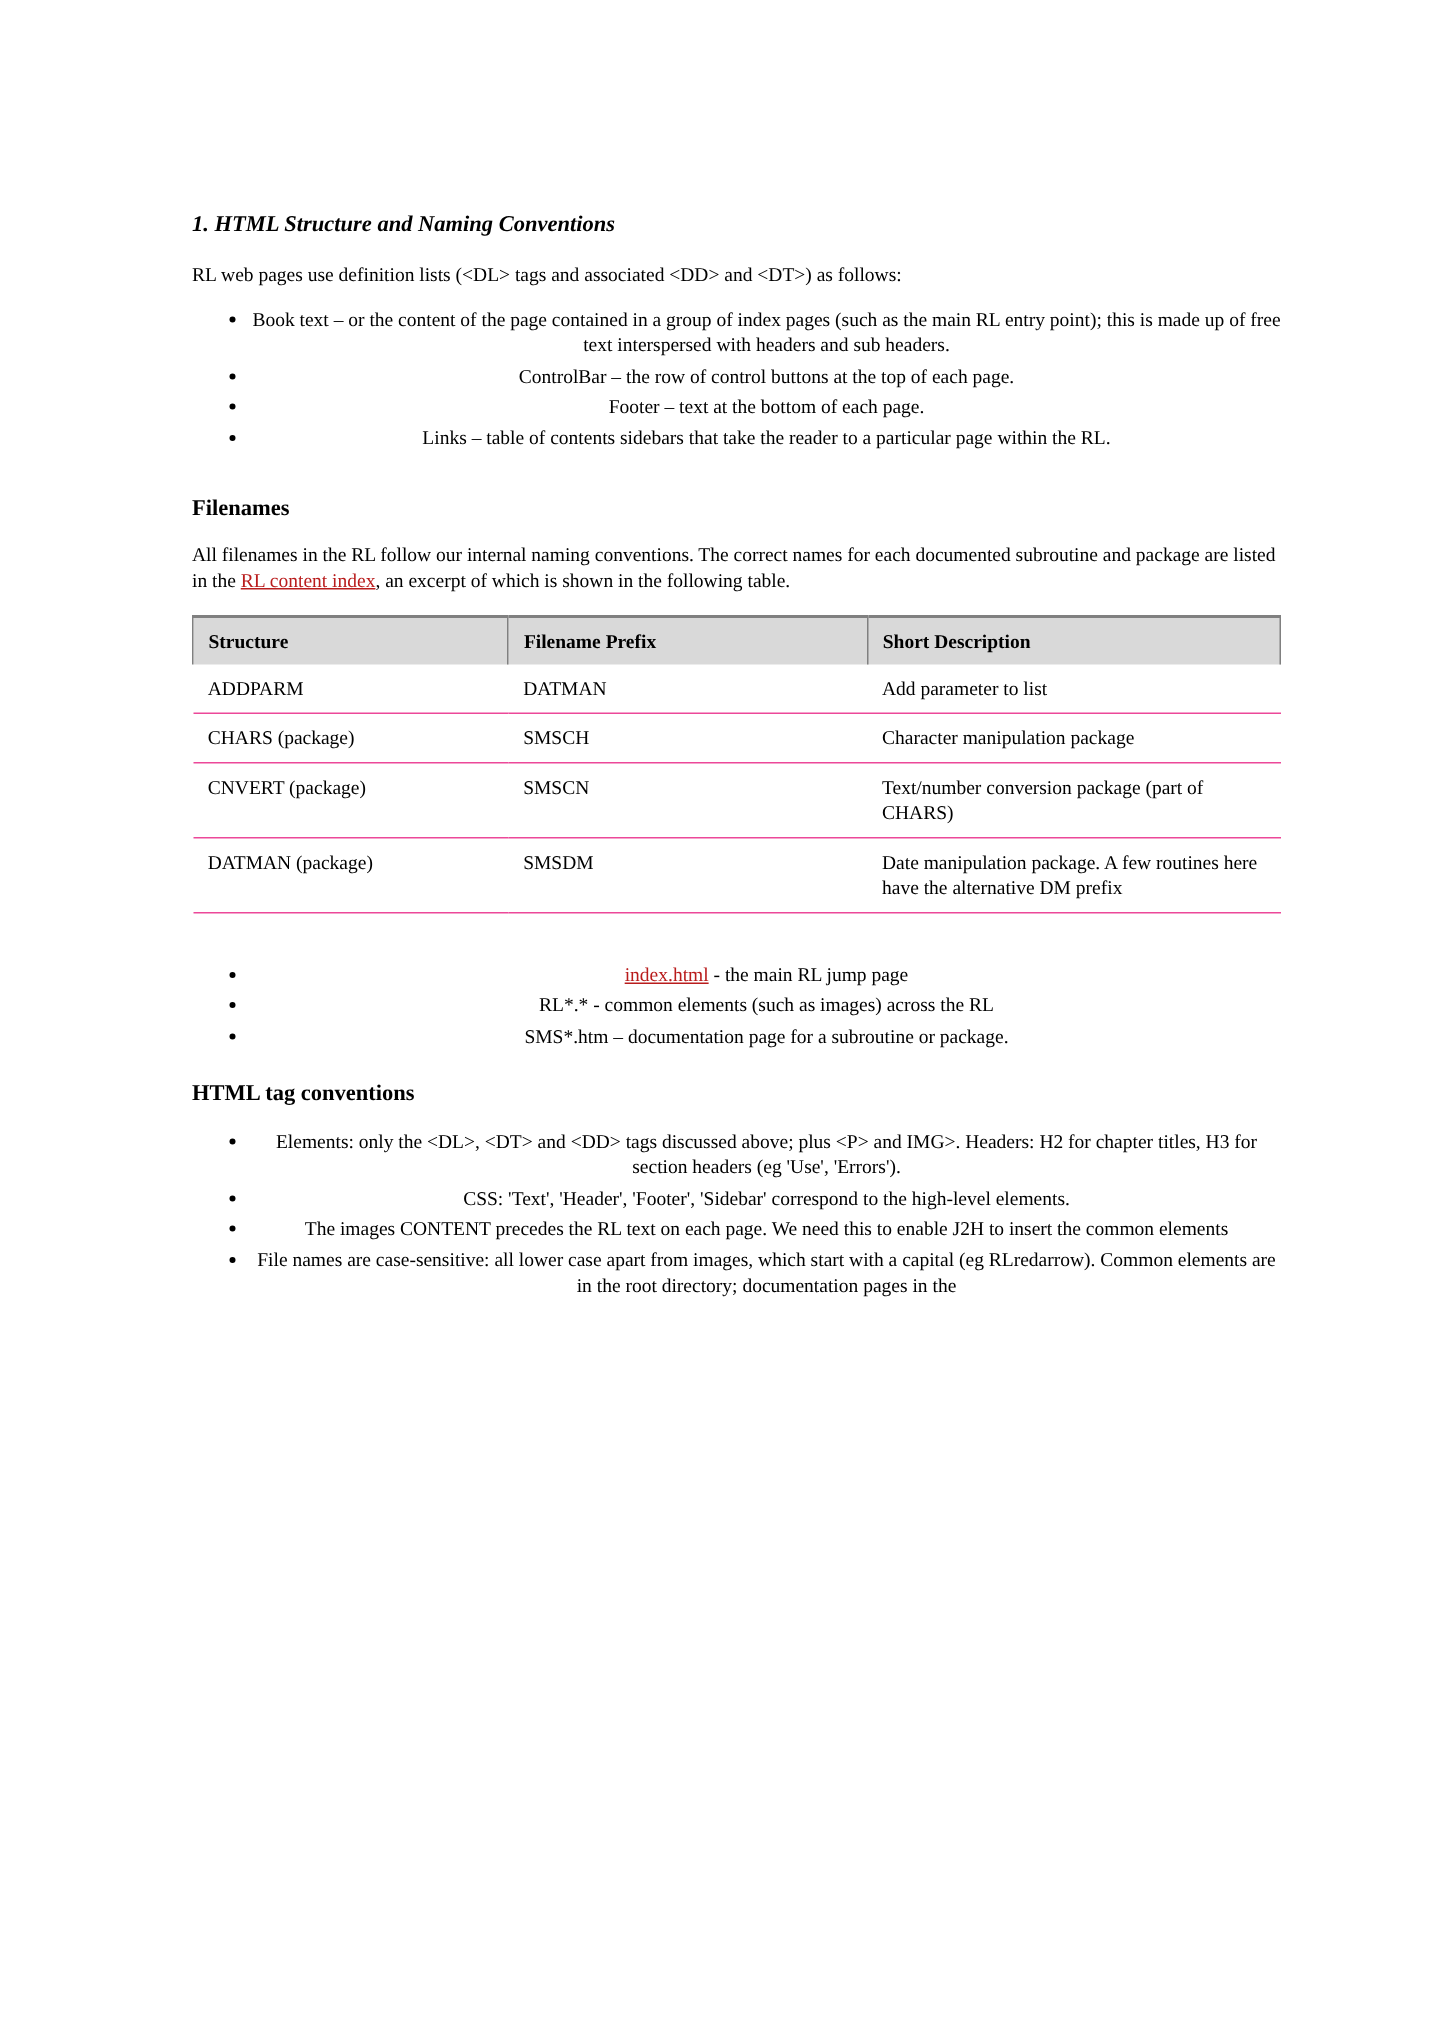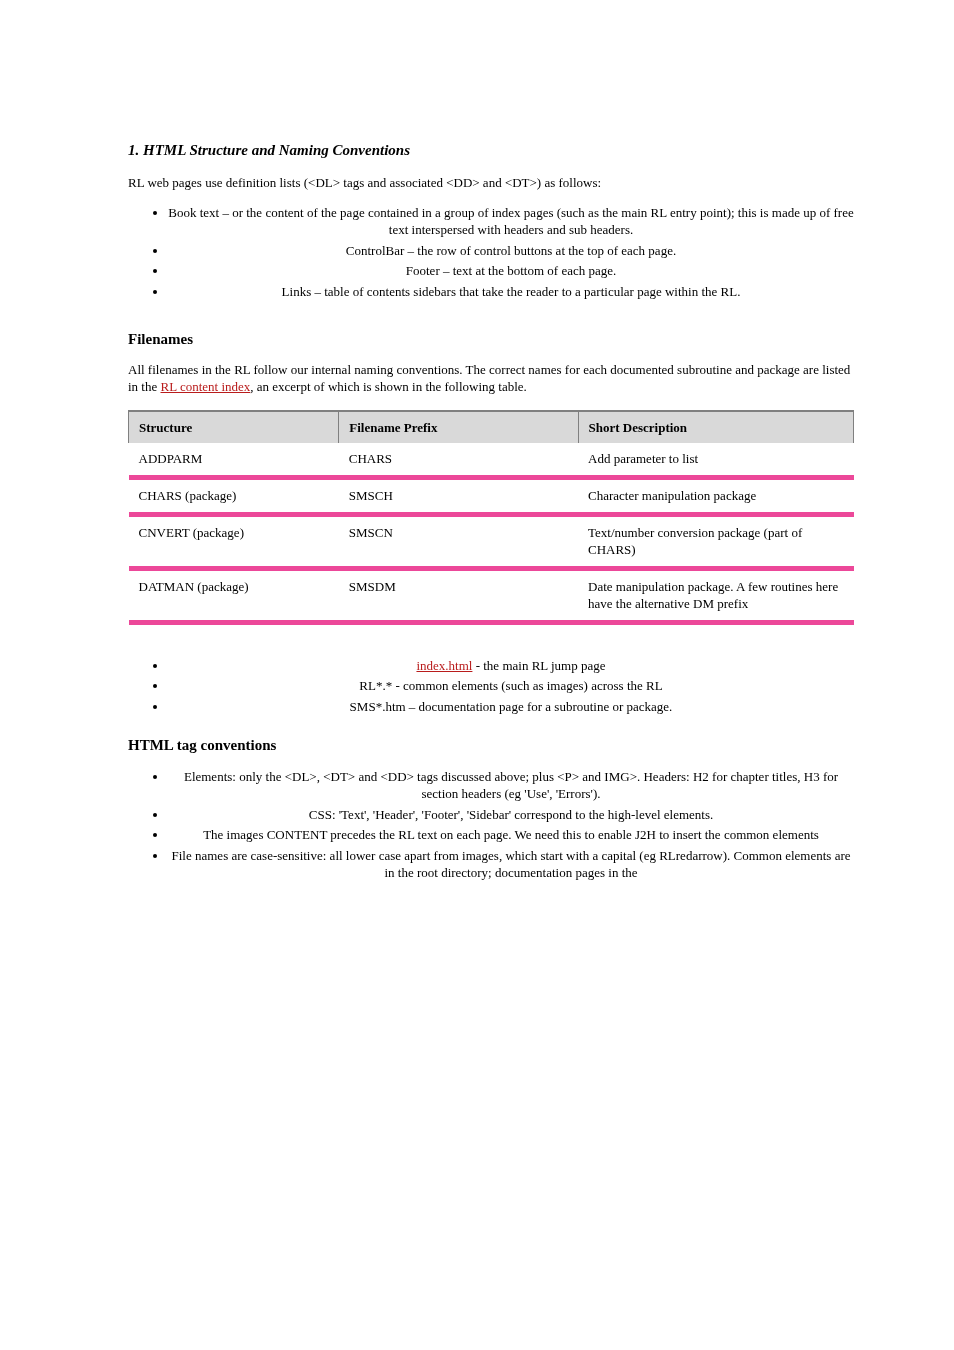--- a/index.html
+++ b/index.html
@@ -60,21 +60,21 @@
     padding: 7px 10px;
     border-top: 2px solid #808080;
     border-left: 1.5px solid #808080;
     border-right: 1.5px solid #808080;
     border-bottom: 0;
   }
   table.data td {
     padding: 7px 10px;
     border-left: 0;
     border-right: 0;
-    border-bottom: 5px solid #ec4899;
+    border-bottom: 1px solid #ec4899;
     vertical-align: top;
     text-align: left;
   }
   table.data tr:first-child td {
     border-top: 0;
   }
   .col1 { width: 29%; }
   .col2 { width: 33%; }
   .col3 { width: 38%; }
   .spacer-sm { height: 6px; }
@@ -113,21 +113,21 @@
     <thead>
       <tr>
         <th>Structure</th>
         <th>Filename Prefix</th>
         <th>Short Description</th>
       </tr>
     </thead>
     <tbody>
       <tr>
         <td>ADDPARM</td>
-        <td>CHARS</td>
+        <td>DATMAN</td>
         <td>Add parameter to list</td>
       </tr>
       <tr>
         <td>CHARS (package)</td>
         <td>SMSCH</td>
         <td>Character manipulation package</td>
       </tr>
       <tr>
         <td>CNVERT (package)</td>
         <td>SMSCN</td>

